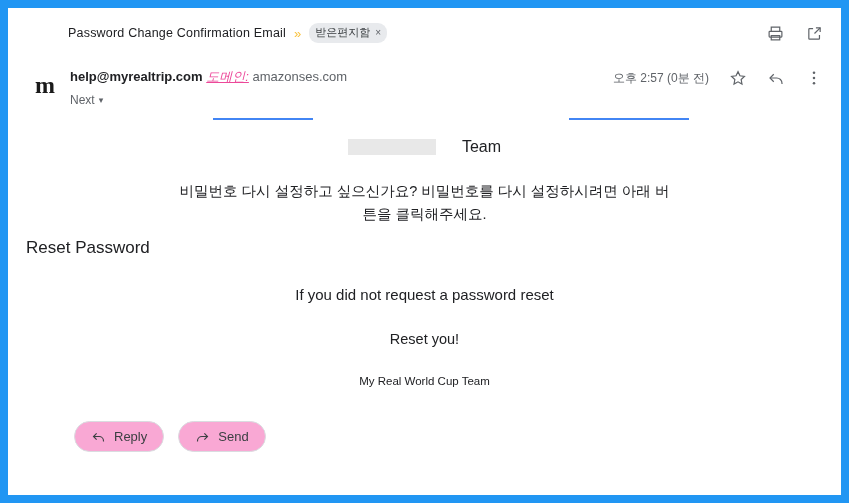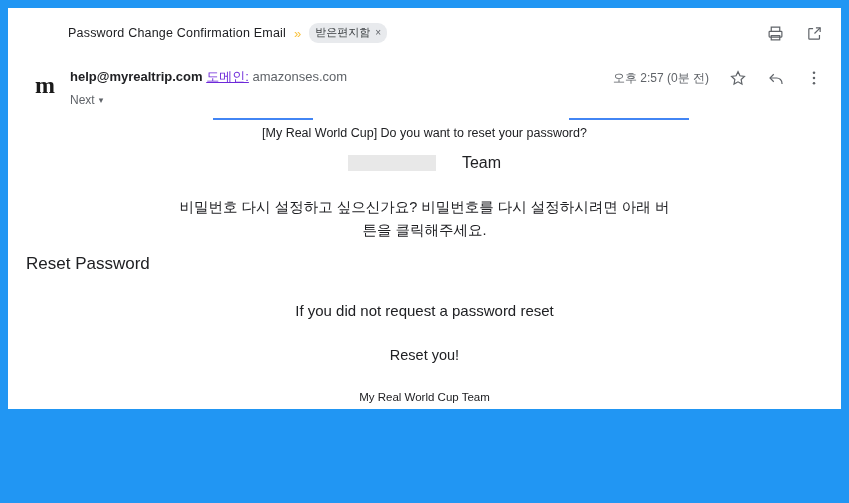--- a/index.html
+++ b/index.html
@@ -13,21 +13,21 @@
     width: 849px;
     height: 503px;
     background: #2196f3;
     box-sizing: border-box;
     padding: 8px;
     overflow: hidden;
   }
   .window {
     position: relative;
     width: 833px;
-    height: 401px;
+    height: 487px;
     background: #ffffff;
     box-sizing: border-box;
     overflow: hidden;
   }
 
   
   .topbar {
     position: relative;
     height: 50px;
     box-sizing: border-box;
@@ -107,21 +107,22 @@
     padding-top: 4px;
   }
   .sender-line1 {
     font-size: 13px;
     color: #202124;
     white-space: nowrap;
   }
   .sender-line1 b { font-weight: 700; }
   .sender-line1 .dom {
     text-decoration: underline;
-    color: #6d28d9;
+    color: #ec4899;
+    font-style: italic;
   }
   .sender-line1 .muted {
     color: #5f6368;
     font-weight: 400;
   }
   .sender-line2 {
     margin-top: 7px;
     font-size: 12px;
     color: #5f6368;
     display: flex;
@@ -327,21 +328,20 @@
         </span>
       </div>
     </div>
 
     <div class="body-wrap">
       <div class="rule-row">
         <div class="rule left"></div>
         <div class="rule right"></div>
       </div>
 
-      <div class="line-subject">[My Real World Cup] Do you want to reset your password?</div>
 
       <div class="hello-row">
         <div class="redaction"></div>
         <div class="hello-text">Team</div>
       </div>
 
       <div class="korean-block">비밀번호 다시 설정하고 싶으신가요? 비밀번호를 다시 설정하시려면 아래 버튼을 클릭해주세요.</div>
 
       <div class="reset-link">Reset Password</div>
 

